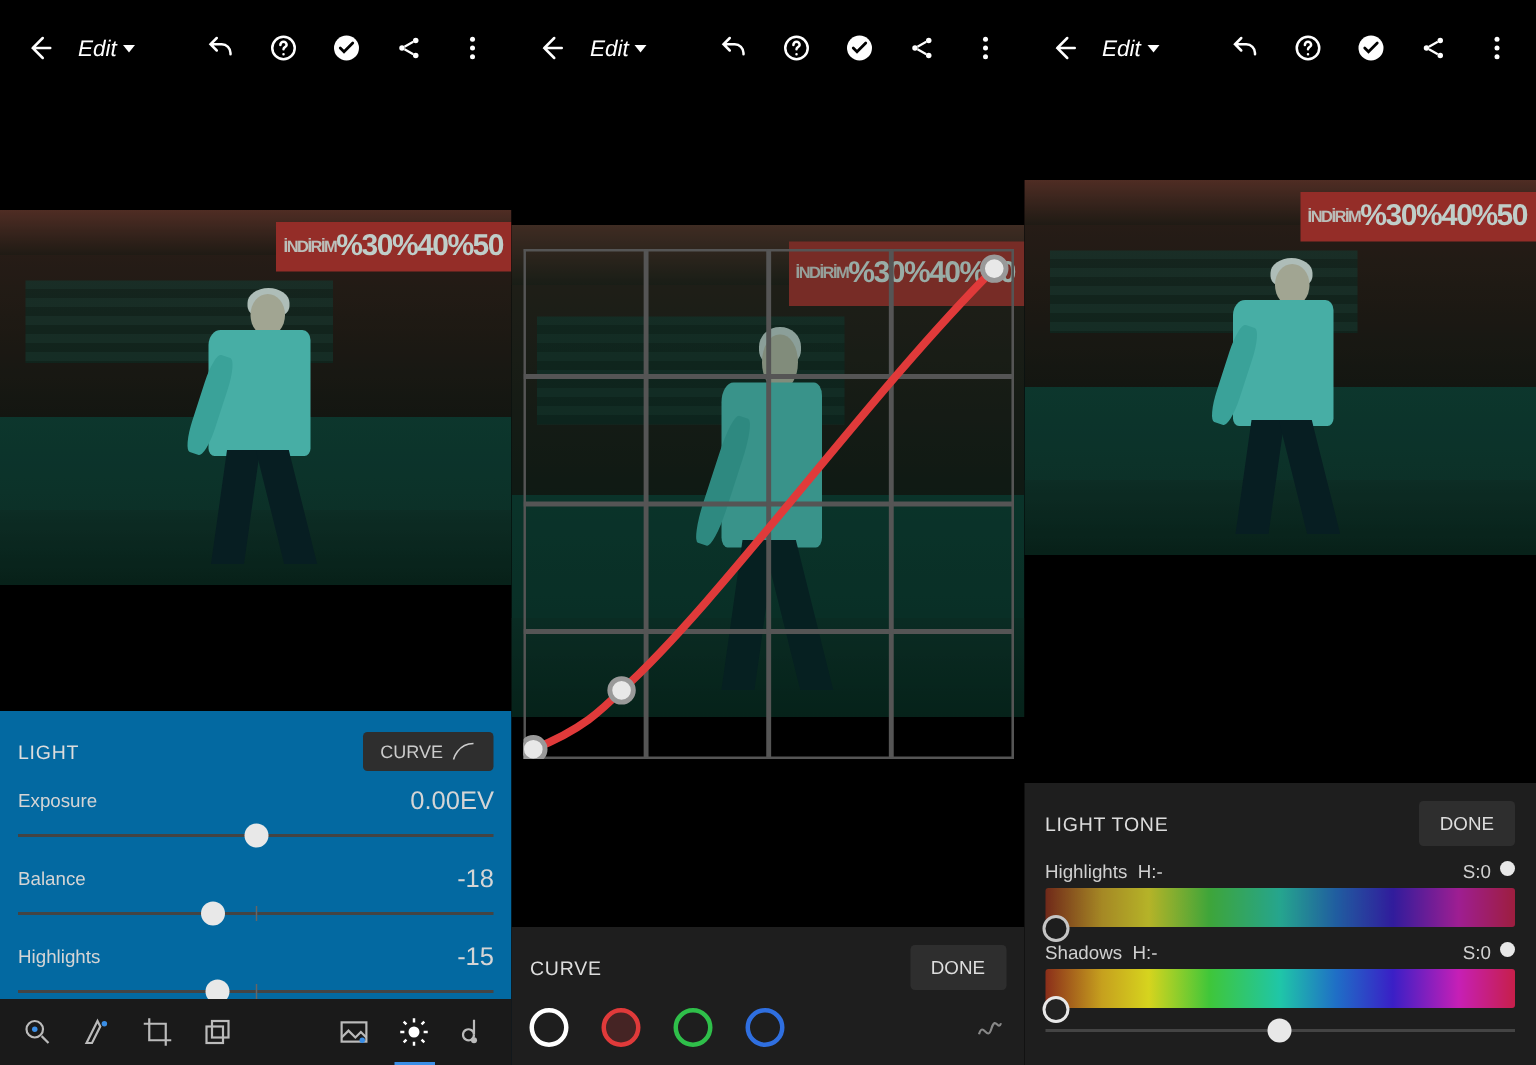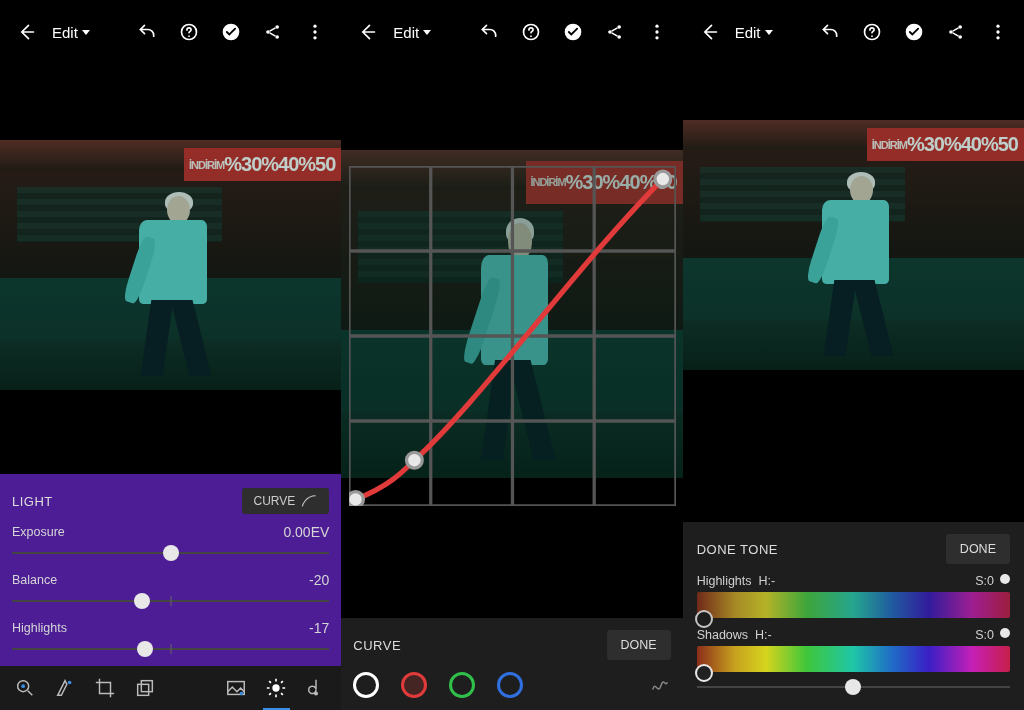--- a/index.html
+++ b/index.html
@@ -18,20 +18,21 @@
   height: 710px;
   position: relative;
   background: #000;
 }
 .toolbar {
   height: 64px;
   display: flex;
   align-items: center;
   padding: 0 10px;
   gap: 4px;
+  font-style: italic;
 }
 .tb-left { display: flex; align-items: center; gap: 10px; flex: 1; }
 .tb-right { display: flex; align-items: center; gap: 10px; }
 .icon-btn {
   width: 32px; height: 32px;
   display: flex; align-items: center; justify-content: center;
   cursor: pointer;
   color: #fff;
 }
 .edit-drop {
@@ -76,32 +77,32 @@
 .man .legs { position:absolute; top:60%; left:26%; width:48%; height:38%; }
 .man .leg1 { position:absolute; left:0; top:0; width:40%; height:100%; background:#0a1420; transform:skewX(-8deg);}
 .man .leg2 { position:absolute; right:0; top:0; width:40%; height:100%; background:#0a1420; transform:skewX(14deg);}
 .tint-green::after { content:""; position:absolute; inset:0; background:rgba(0,60,40,.25); }
 .tint-deep::after { content:""; position:absolute; inset:0; background:rgba(0,50,35,.4); }
 
 
 .p1-photo { height: 250px; margin-top: 76px; }
 .controls1 {
   position: absolute; left:0; right:0; bottom:0;
-  background:#4c1d95; padding:14px 12px 0;
+  background:#0369a1; padding:14px 12px 0;
 }
 .row { display:flex; align-items:center; justify-content:space-between; }
 .section-head { margin-bottom:10px; }
 .section-title { font-size:13px; letter-spacing:.5px; color:#ddd; }
 .curve-btn {
   background:#2e2e2e; padding:6px 12px; border-radius:3px; color:#ccc;
   display:flex; align-items:center; gap:6px; font-size:12px; cursor:pointer;
 }
 .slider-row { margin: 8px 0 2px; }
 .slider-label { font-size:12.5px; color:#d5d5d5; }
-.slider-val { font-size:14px; color:#d5d5d5; }
+.slider-val { font-size:17px; color:#d5d5d5; }
 .slider-track {
   position:relative; height:22px; margin:2px 0 6px;
 }
 .track-line { position:absolute; left:0; right:0; top:50%; height:2px; background:#444; transform:translateY(-50%);}
 .track-tick { position:absolute; top:50%; width:1px; height:10px; background:#666; transform:translate(-50%,-50%);}
 .thumb {
   position:absolute; top:50%; width:16px; height:16px; border-radius:50%;
   background:#e8e8e8; transform:translate(-50%,-50%); cursor:grab;
 }
 .tool-strip {
@@ -258,32 +259,32 @@
         </div>
       <div class="slider-track">
           <div class="track-line"></div>
           <div class="track-tick" style="left:50%"></div>
           <div class="thumb" style="left:50%"></div>
         </div>
     </div>
     <div class="slider-row">
       <div class="row">
           <span class="slider-label">Balance</span>
-          <span class="slider-val">-20</span>
+          <span class="slider-val">-18</span>
         </div>
       <div class="slider-track">
           <div class="track-line"></div>
           <div class="track-tick" style="left:50%"></div>
           <div class="thumb" style="left:41%"></div>
         </div>
     </div>
     <div class="slider-row">
       <div class="row">
           <span class="slider-label">Highlights</span>
-          <span class="slider-val">-17</span>
+          <span class="slider-val">-15</span>
         </div>
       <div class="slider-track">
           <div class="track-line"></div>
           <div class="track-tick" style="left:50%"></div>
           <div class="thumb" style="left:42%"></div>
         </div>
     </div>
     <div class="slider-row" style="margin-bottom:0">
       <div class="row">
           <span class="slider-label">Shadows</span>
@@ -523,21 +524,21 @@
           <div class="legs">
             <div class="leg1"></div>
             <div class="leg2"></div>
           </div>
         </div>
     </div>
   </div>
 
   <div class="controls3">
     <div class="row">
-      <span class="section-title">DONE TONE</span>
+      <span class="section-title">LIGHT TONE</span>
       <div class="done-btn">DONE</div>
     </div>
 
     <div class="hs-row">
       <span><span>Highlights</span>&nbsp;&nbsp;<span>H:-</span></span>
       <span class="sat">
           <span>S:0</span>
           <span class="satdot"></span>
         </span>
     </div>

